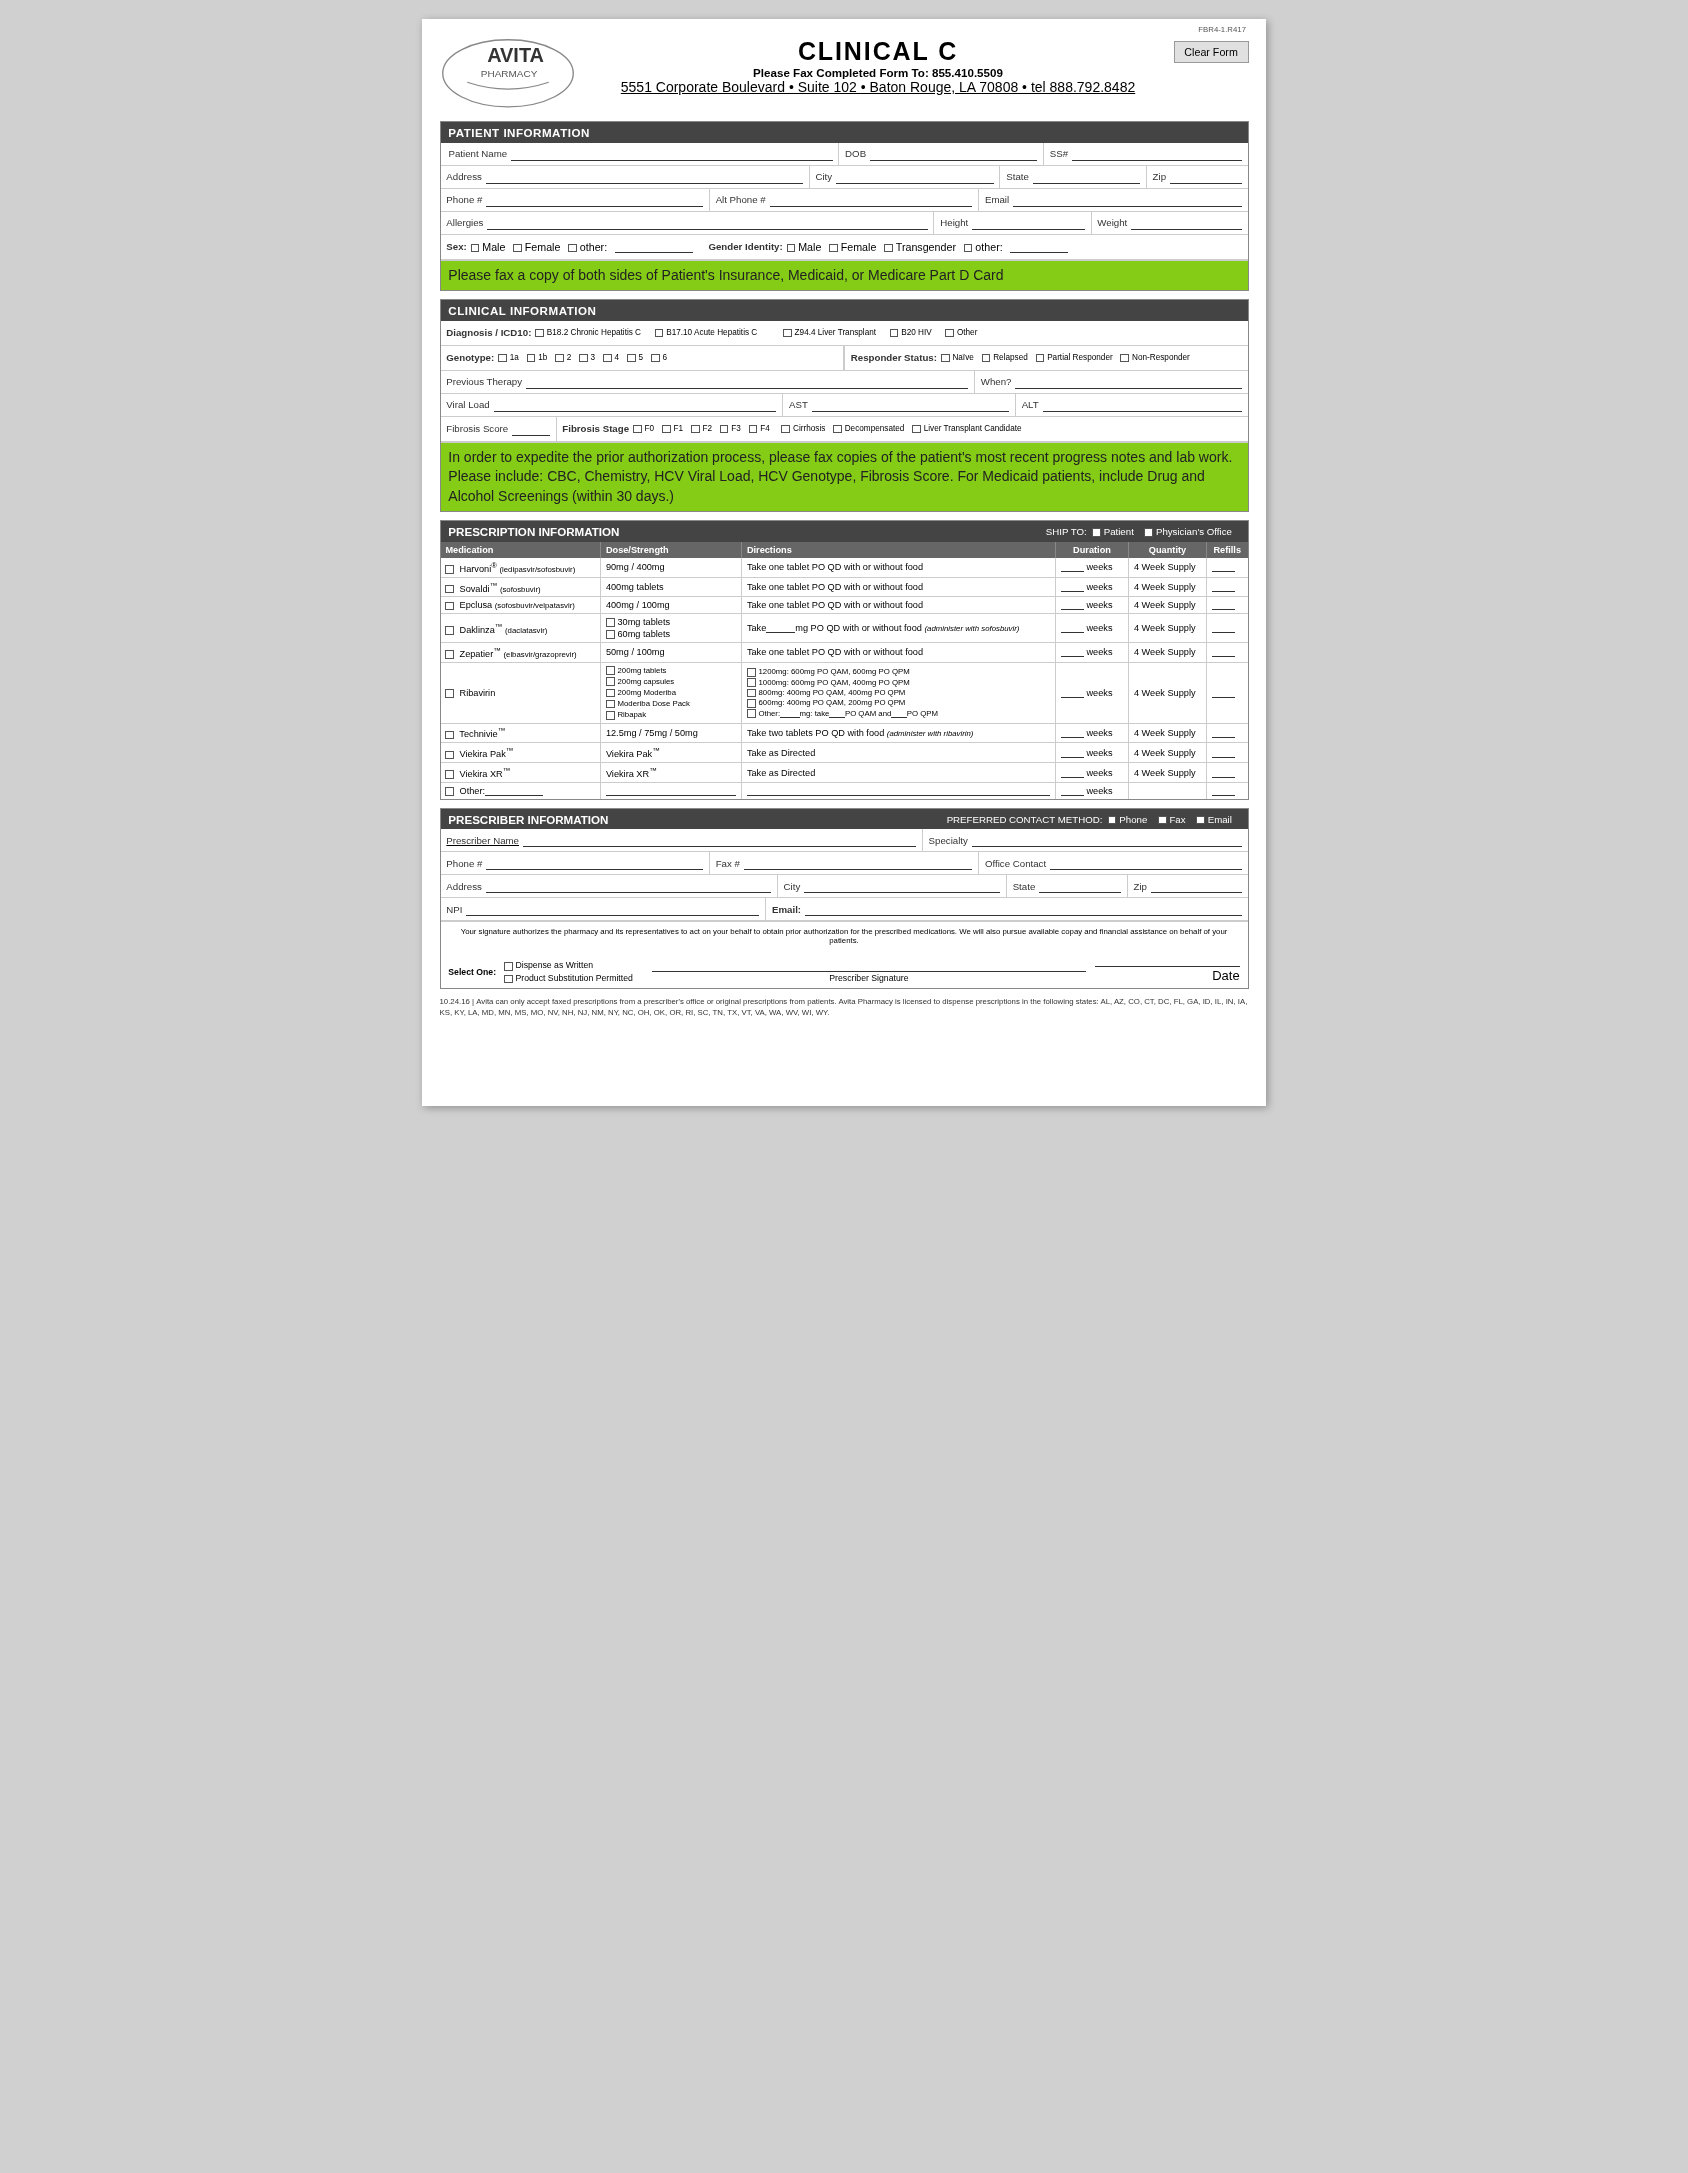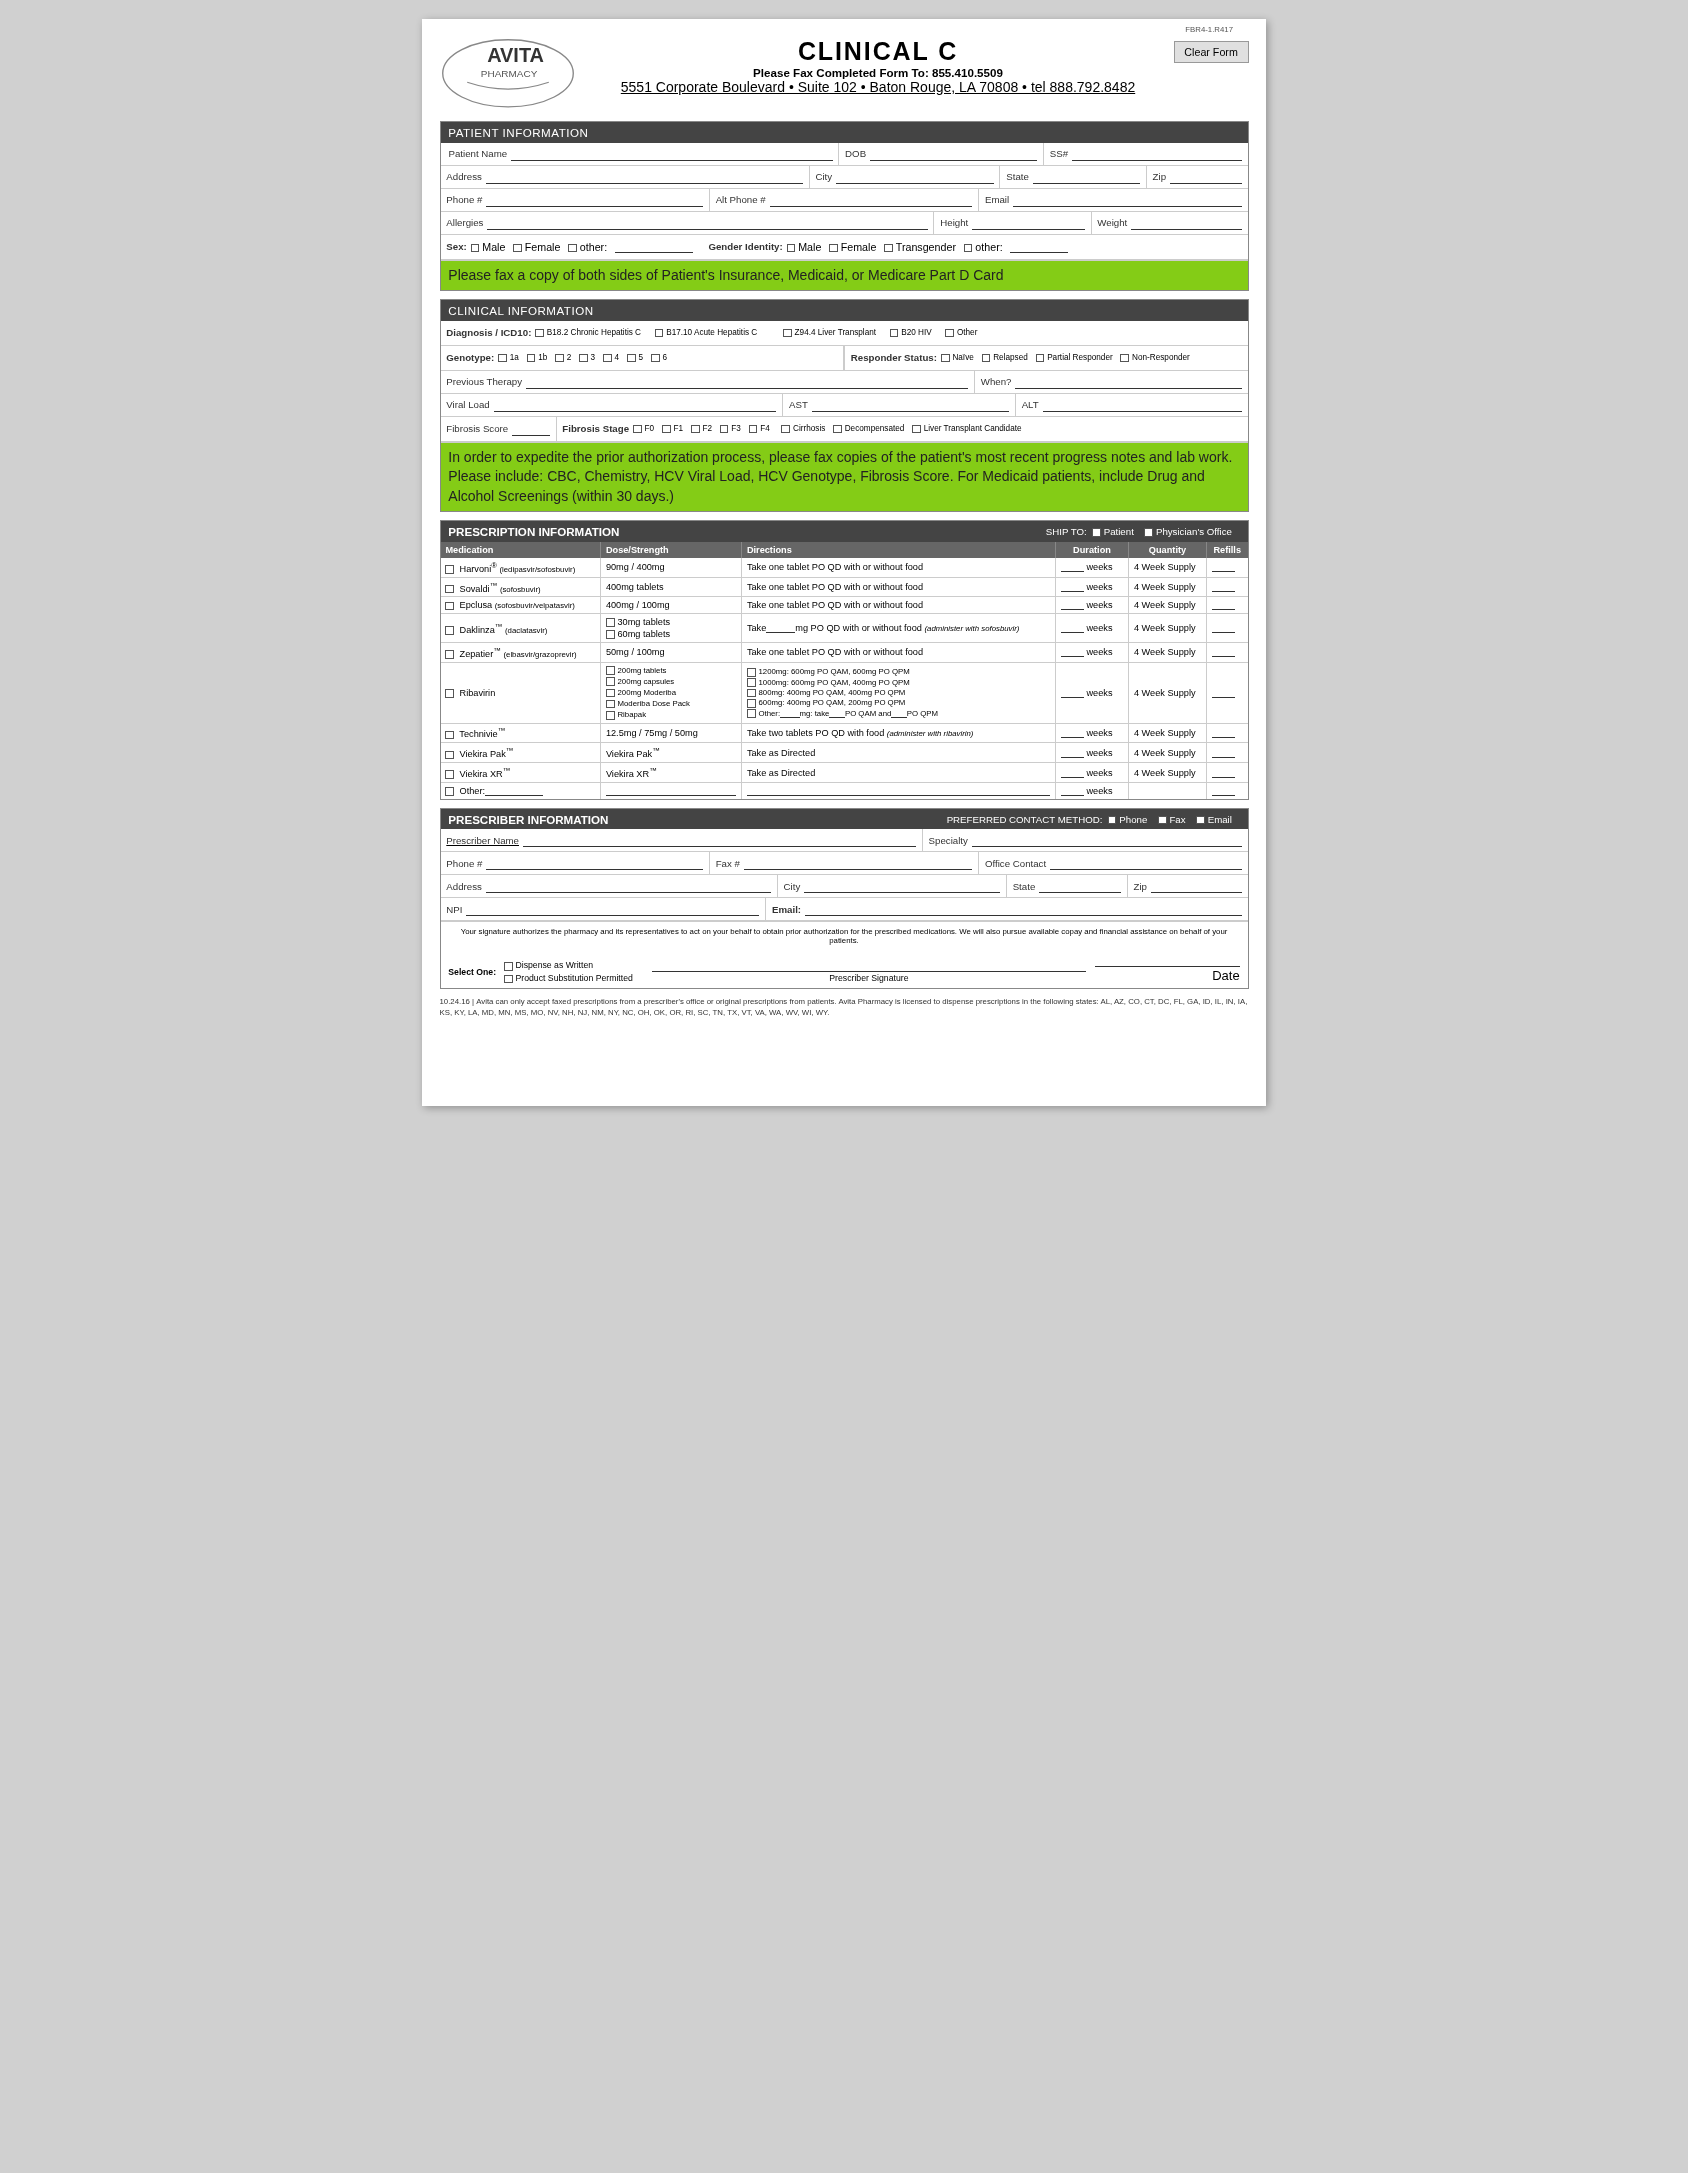--- a/index.html
+++ b/index.html
@@ -15,21 +15,21 @@
       background: #fff;
       width: 844px;
       min-height: 1087px;
       padding: 17.5px 17.5px 11.6px 17.5px;
       position: relative;
       box-shadow: 1.9px 1.9px 7.8px rgba(0,0,0,0.3);
     }
     .form-id {
       position: absolute;
       top: 5.8px;
-      right: 33px;
+      right: 20px;
       font-size: 7.8px;
       color: #555;
     }
     
     .header {
       display: flex;
       align-items: flex-start;
       justify-content: space-between;
       margin-bottom: 9.7px;
     }
@@ -62,21 +62,21 @@
       font-size: 10.7px;
       cursor: pointer;
       white-space: nowrap;
       margin-top: 3.9px;
     }
 
     
     .section-header {
       background: #444;
       color: #fff;
-      font-weight: normal;
+      font-weight: bold;
       font-size: 11.6px;
       padding: 3.9px 7.8px;
       margin-bottom: 0;
       letter-spacing: 0.5px;
     }
     .section-header-row {
       display: flex;
       align-items: center;
       background: #444;
       color: #fff;

